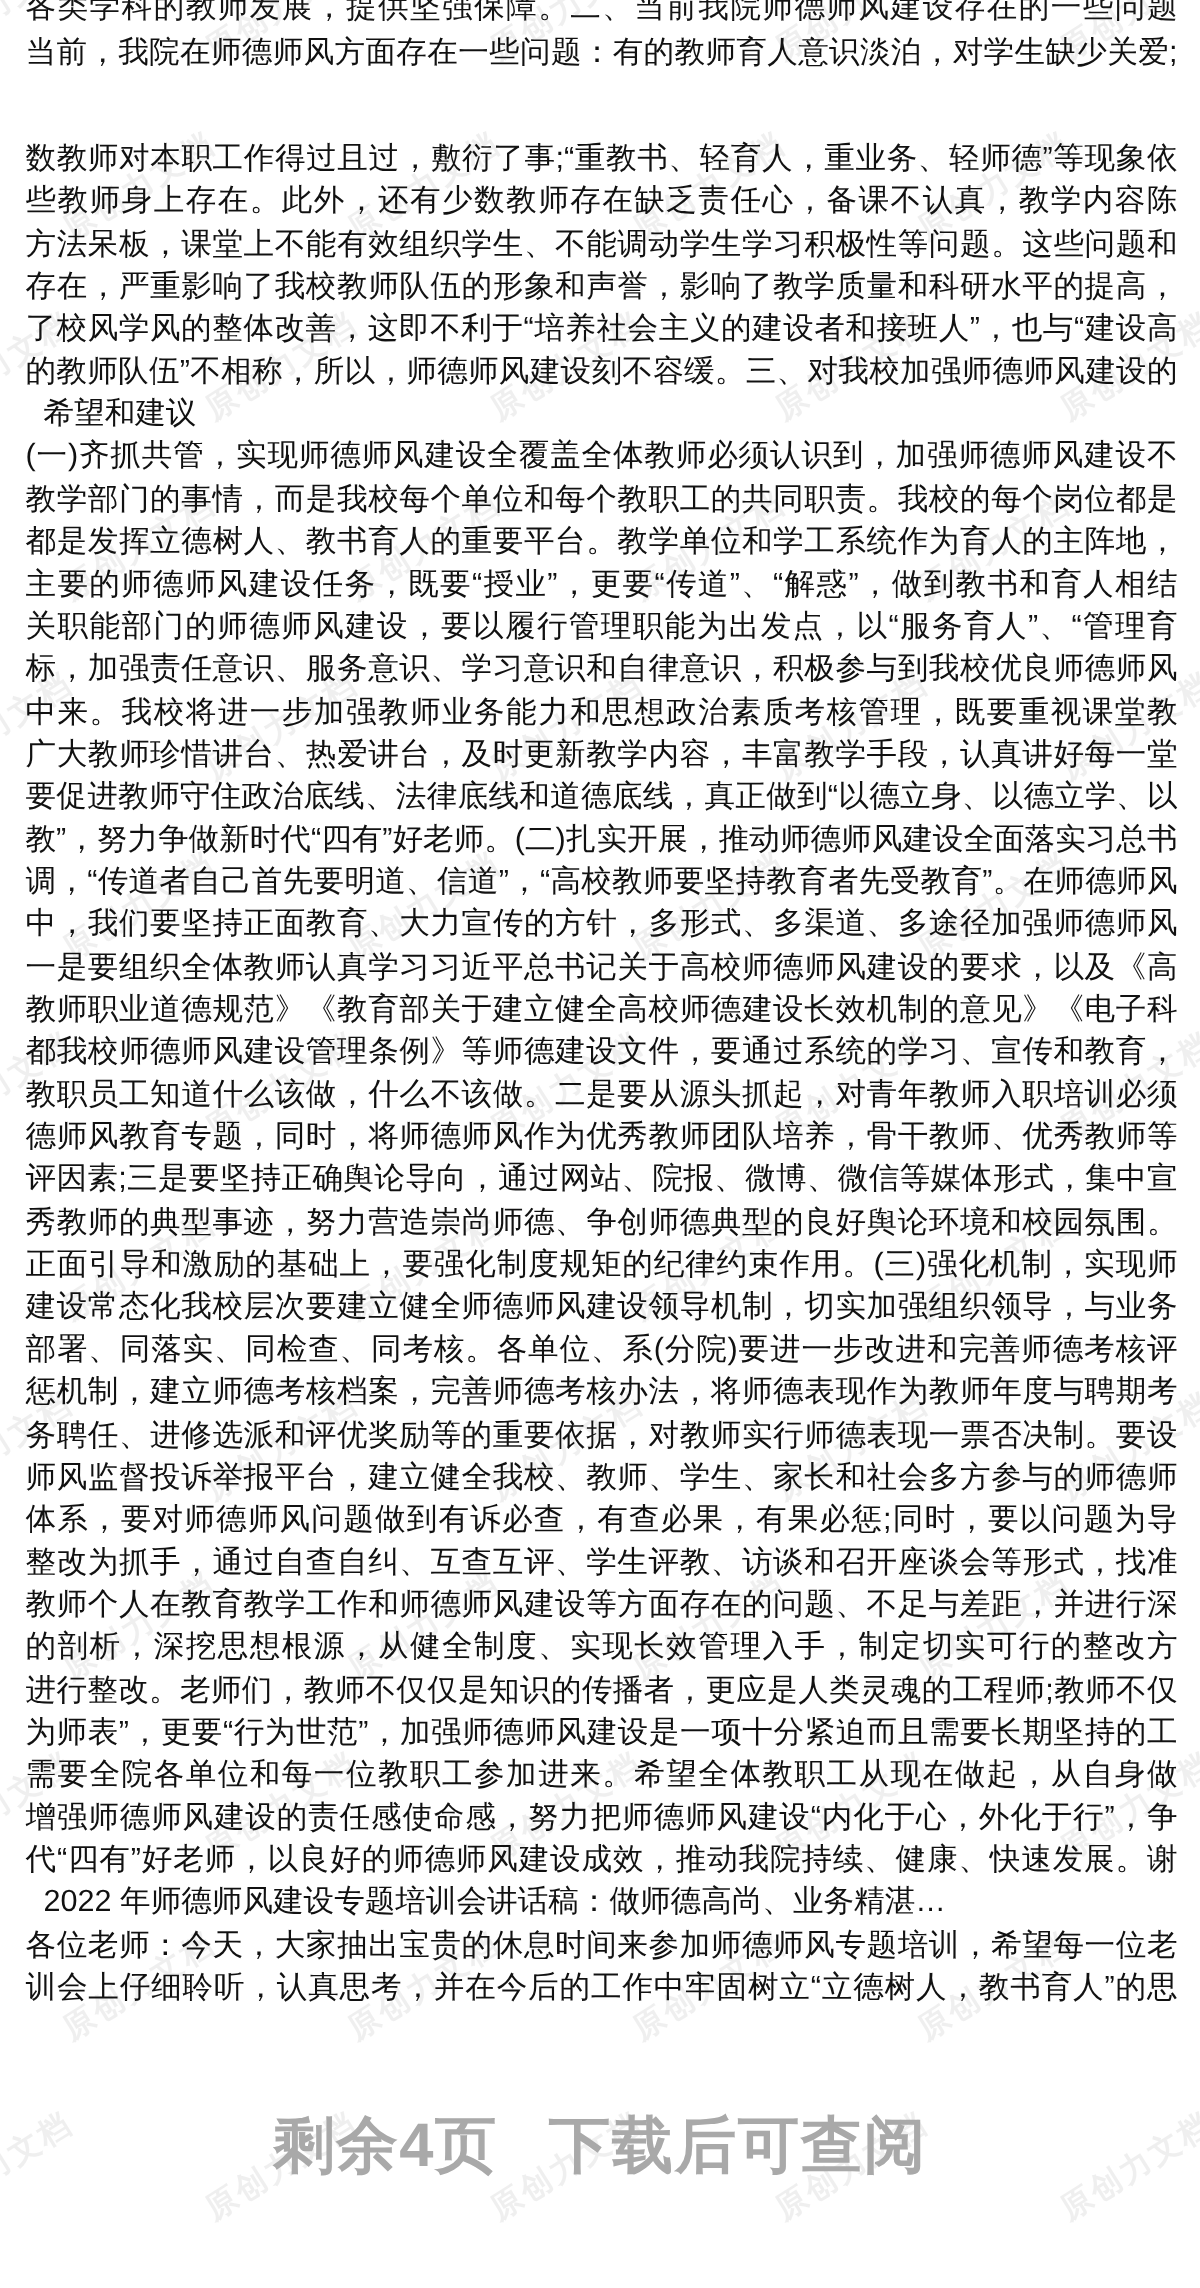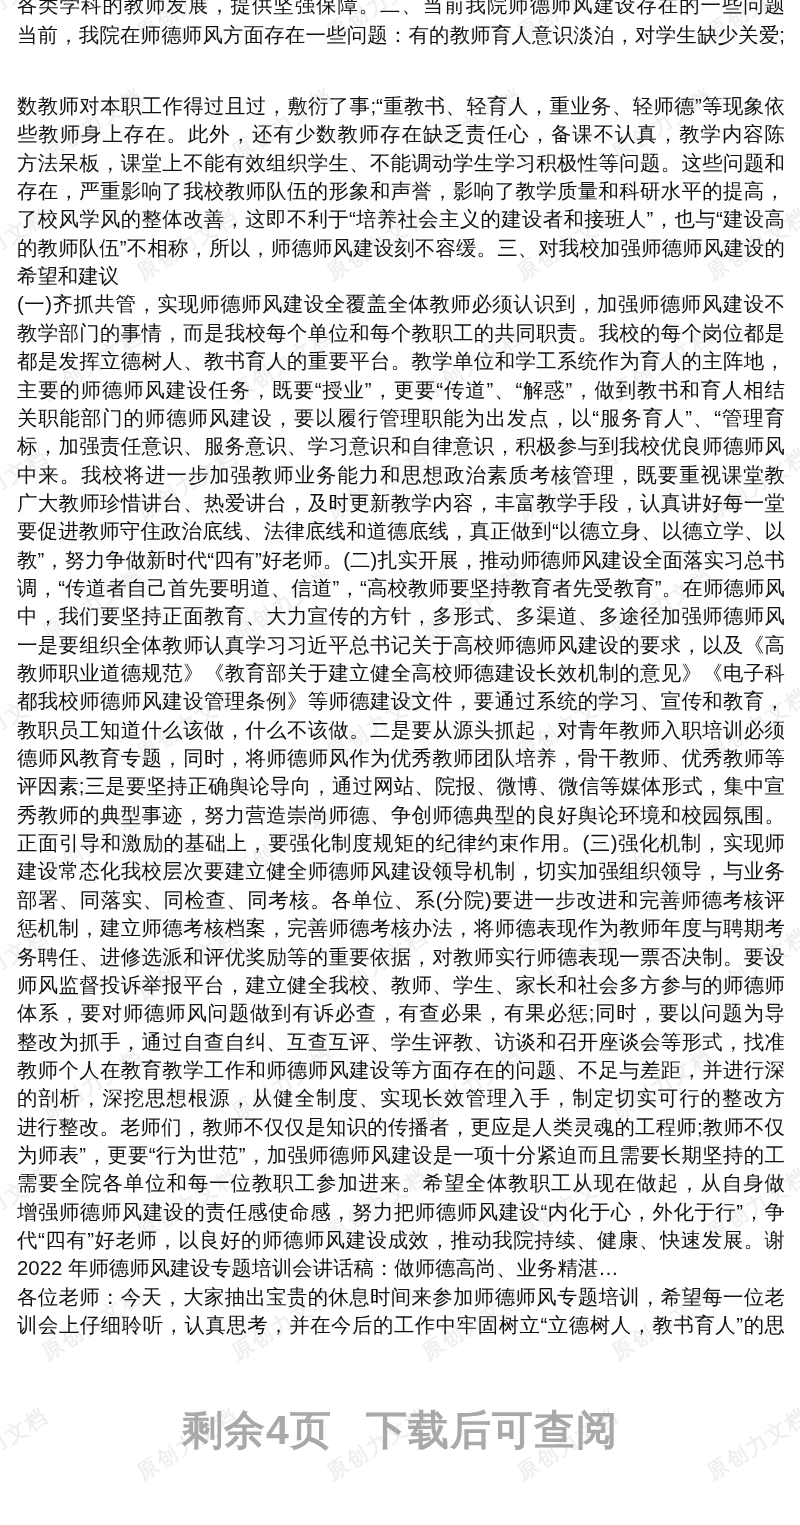--- a/index.html
+++ b/index.html
@@ -71,20 +71,21 @@
   
   .line.j {
     text-align: justify;
     text-align-last: justify;
     white-space: normal;
     overflow: hidden;
   }
   .line.last {
     text-align: left;
     text-align-last: left;
+    margin-left: 12px;
   }
 
   
   .line.clipped {
     color: #141414;
   }
 
   
   #promo {
     position: absolute;

